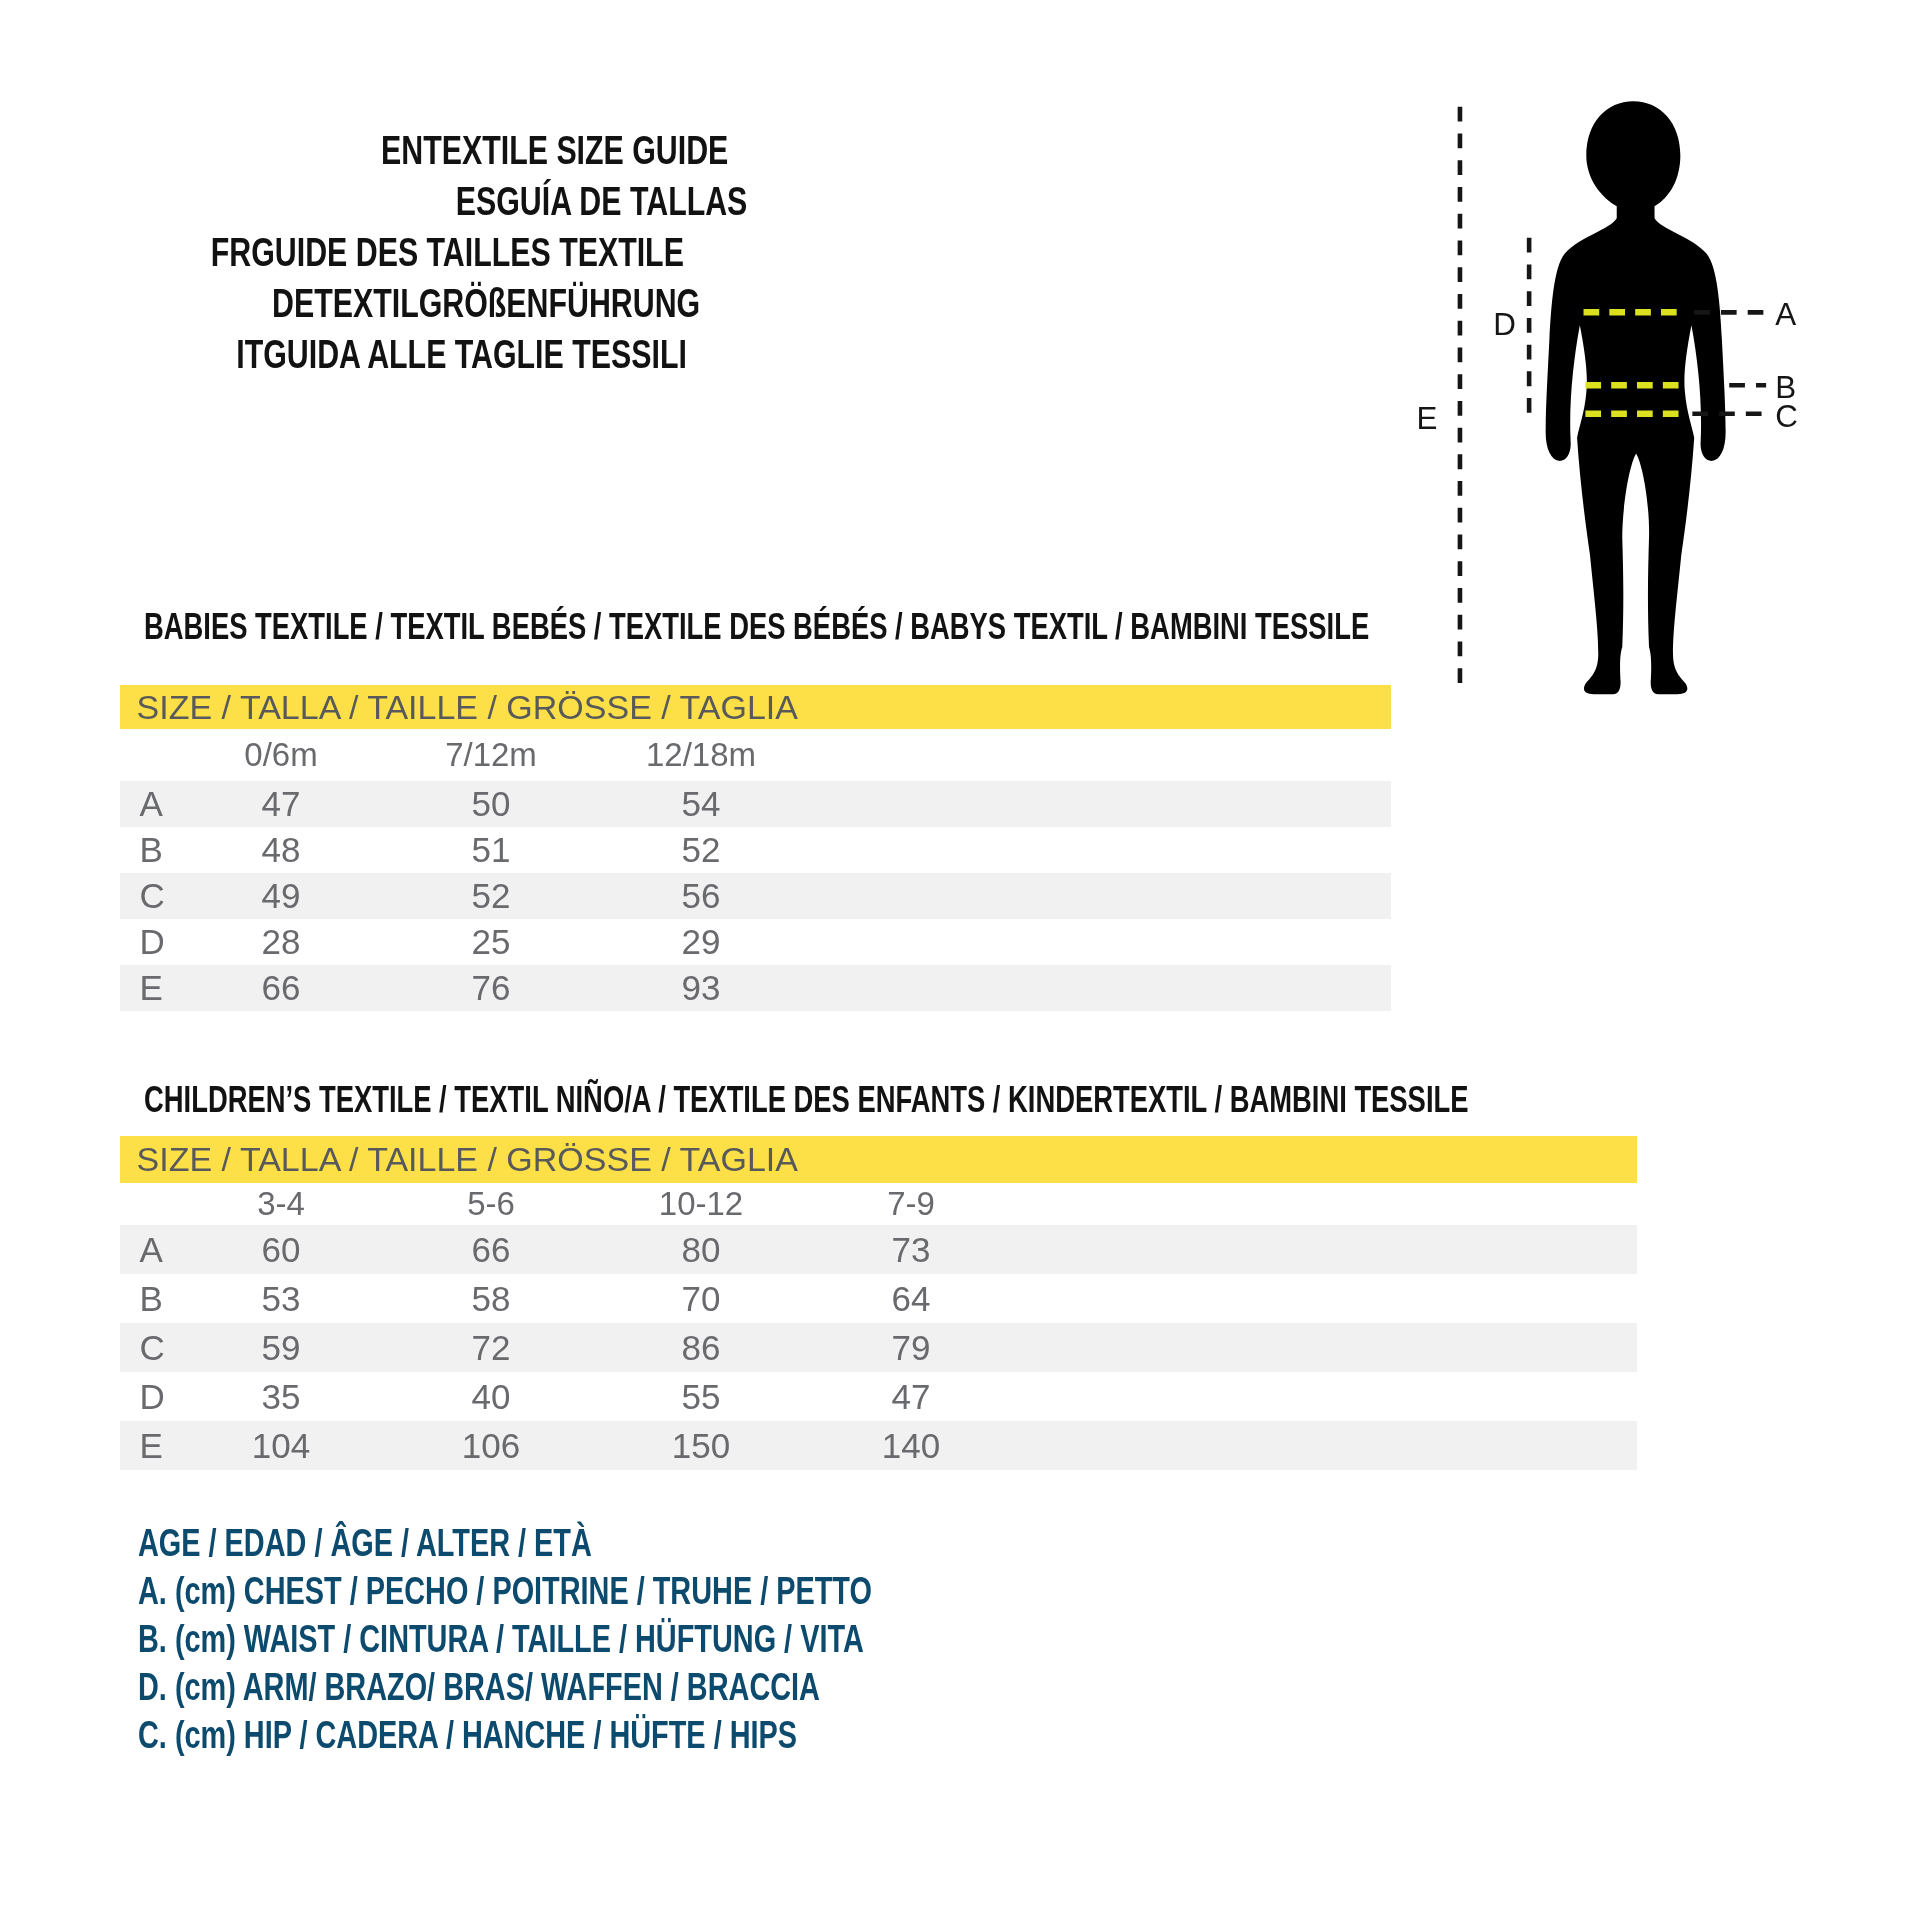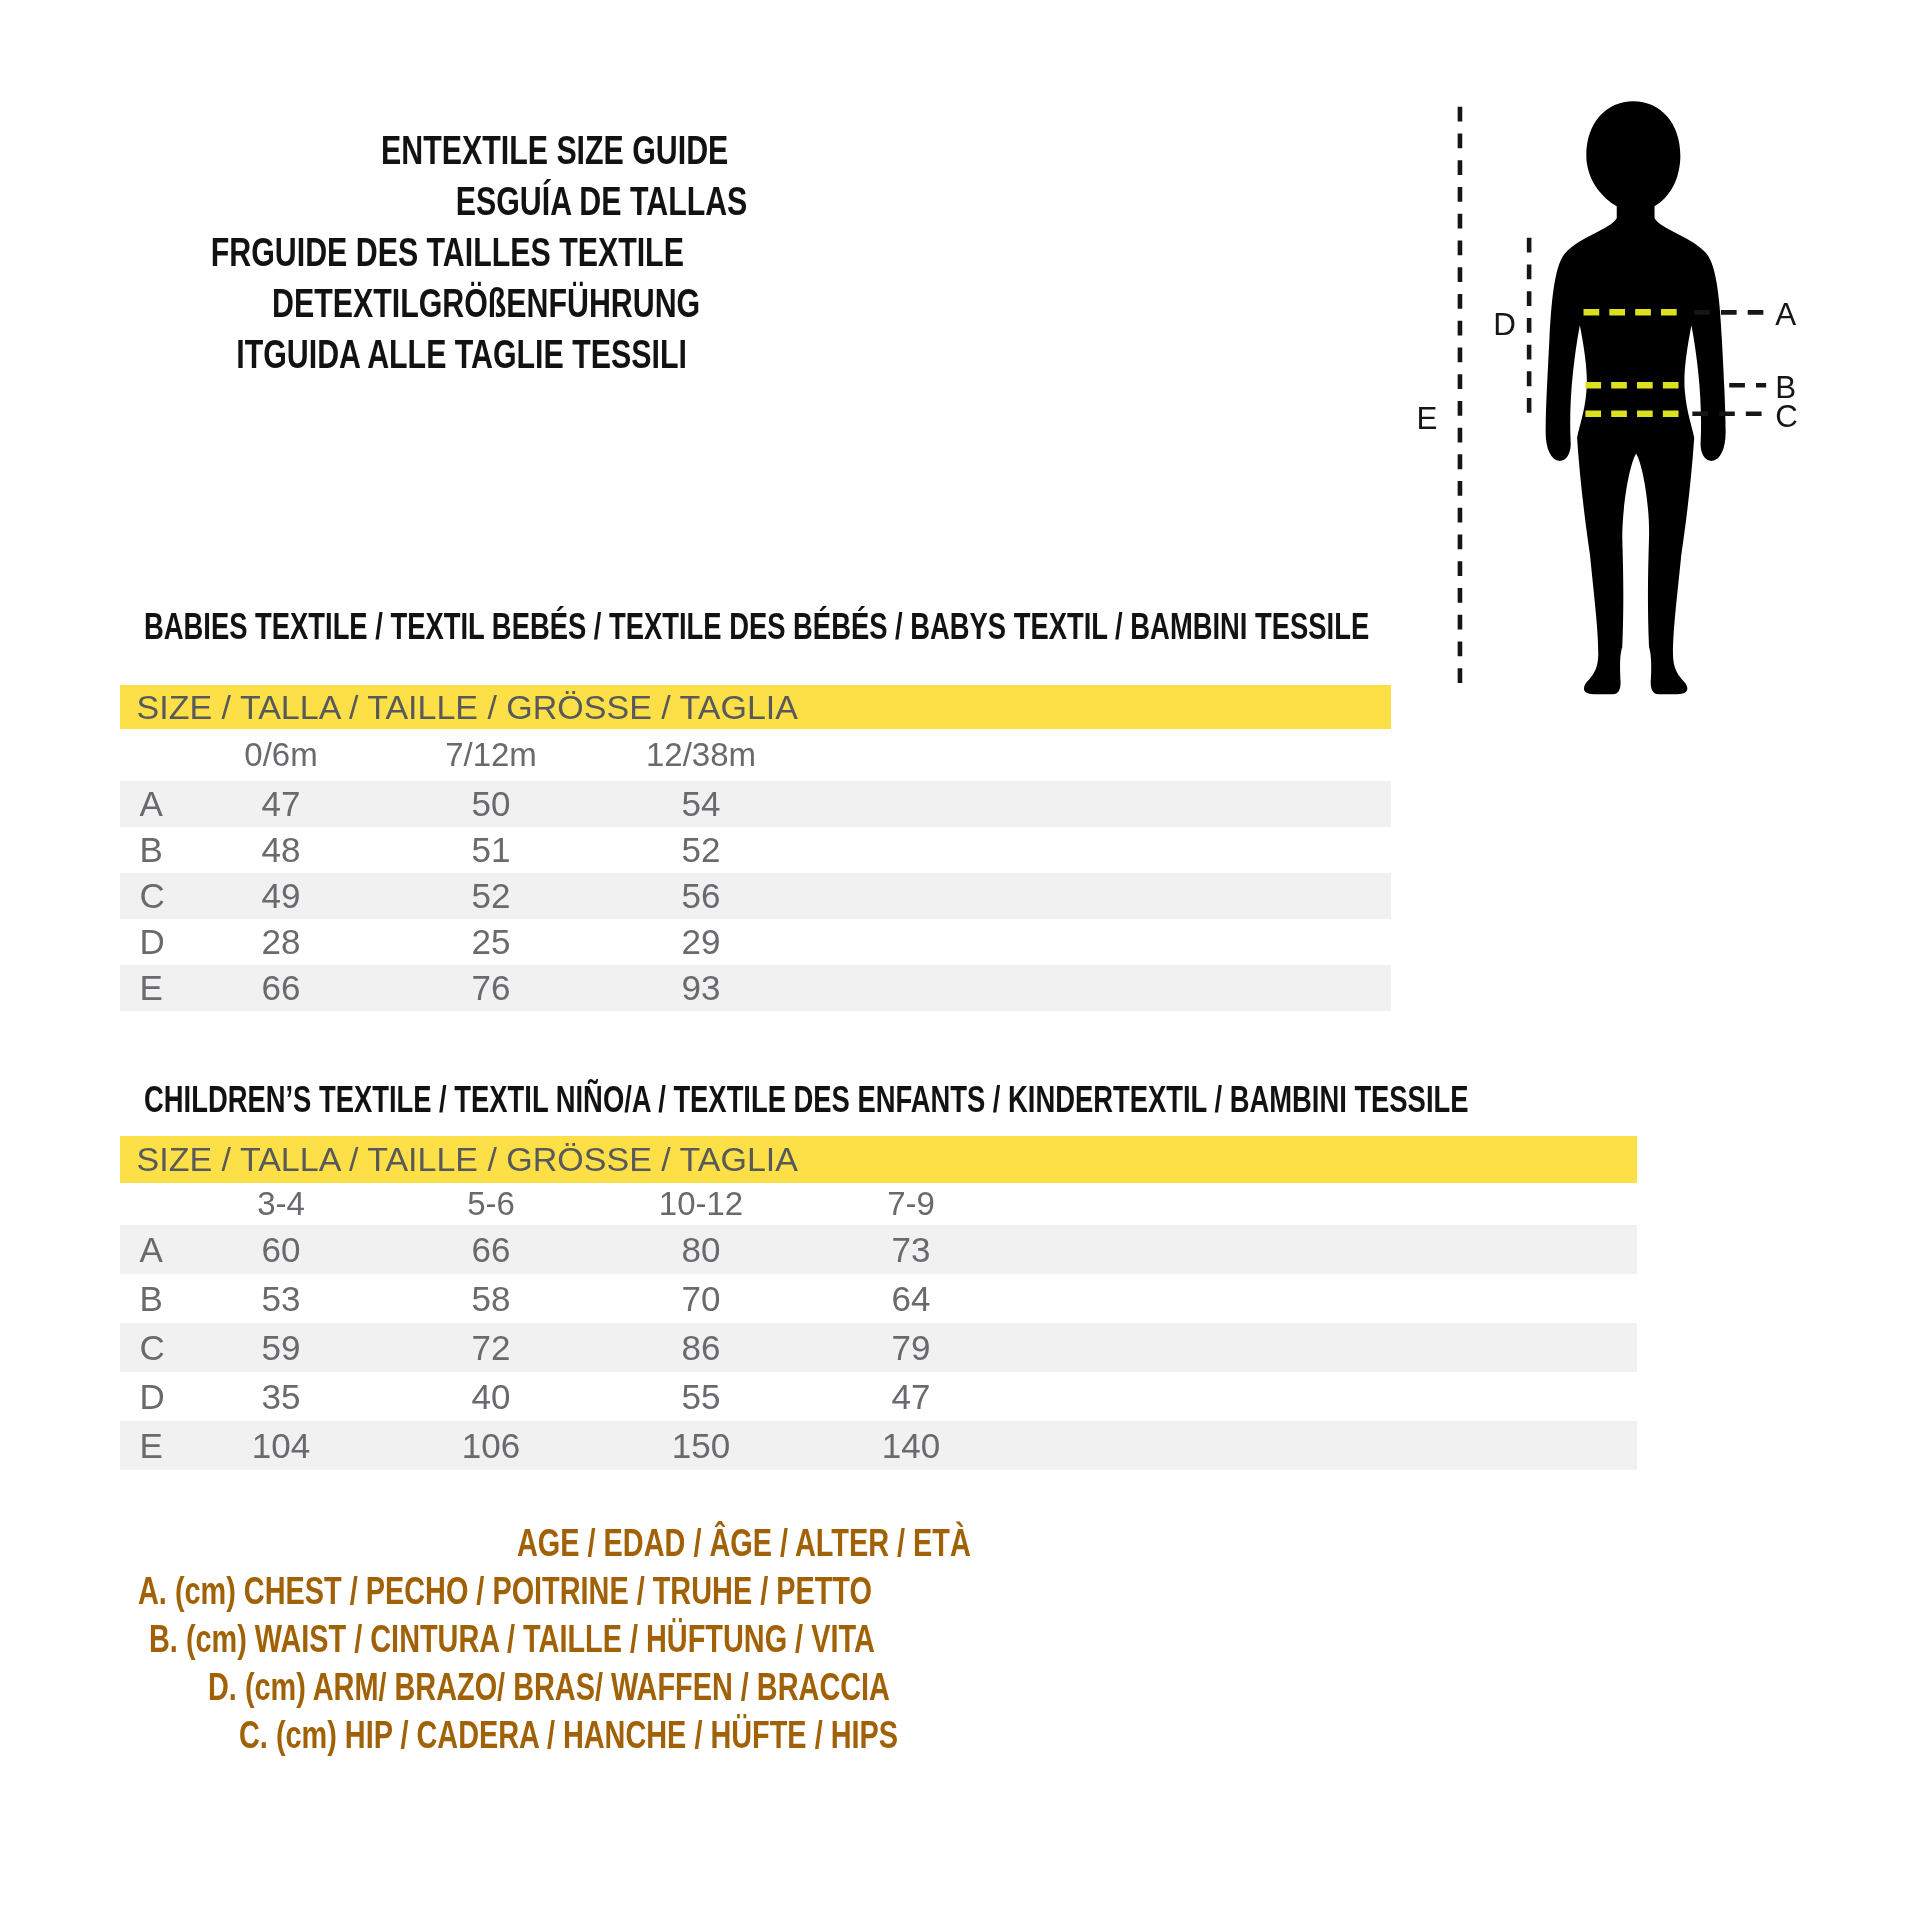--- a/index.html
+++ b/index.html
@@ -20,21 +20,21 @@
   .size-bar{background:#fde047;display:flex;align-items:center;text-align:center;}
   .size-bar-label{font-size:34px;color:#58595b;padding-left:16.6px;}
   .t-row{display:grid;grid-template-columns:56px 210px 210px 210px 210px;align-items:center;
          font-size:35px;color:#696a6d;}
   .t-row.colhead{font-size:33px;}
   .stripe{background:#f1f1f2;}
   .cell-label{padding-left:19.4px;}
   .cell-val{text-align:center;}
   
   .legend{position:absolute;left:138px;top:1519px;}
-  .legend-line{height:48px;line-height:48px;font-size:39px;font-weight:700;color:#a16207;text-align:right;}
+  .legend-line{height:48px;line-height:48px;font-size:39px;font-weight:700;color:#0c4a6e;}
   
   .figure-wrap{position:absolute;left:1412px;top:88px;width:415px;height:623px;}
   .fig-label{font-size:34px;fill:#161616;font-family:"Liberation Sans",sans-serif;}
 </style>
 </head>
 <body>
 
 <div class="canvas">
 
   <div class="lang-block">
@@ -116,21 +116,21 @@
   </div>
 
   <div class="size-table" style="top:685px;width:1271px;">
     <div class="size-bar" style="height:44px;">
       <span class="size-bar-label">SIZE / TALLA / TAILLE / GRÖSSE / TAGLIA</span>
     </div>
     <div class="t-row colhead" style="height:52px;">
       <div></div>
       <div class="cell-val">0/6m</div>
       <div class="cell-val">7/12m</div>
-      <div class="cell-val">12/38m</div>
+      <div class="cell-val">12/18m</div>
       <div></div>
     </div>
     <div class="t-row stripe" style="height:46px;">
       <div class="cell-label">A</div>
       <div class="cell-val">47</div>
       <div class="cell-val">50</div>
       <div class="cell-val">54</div>
       <div></div>
     </div>
     <div class="t-row" style="height:46px;">

